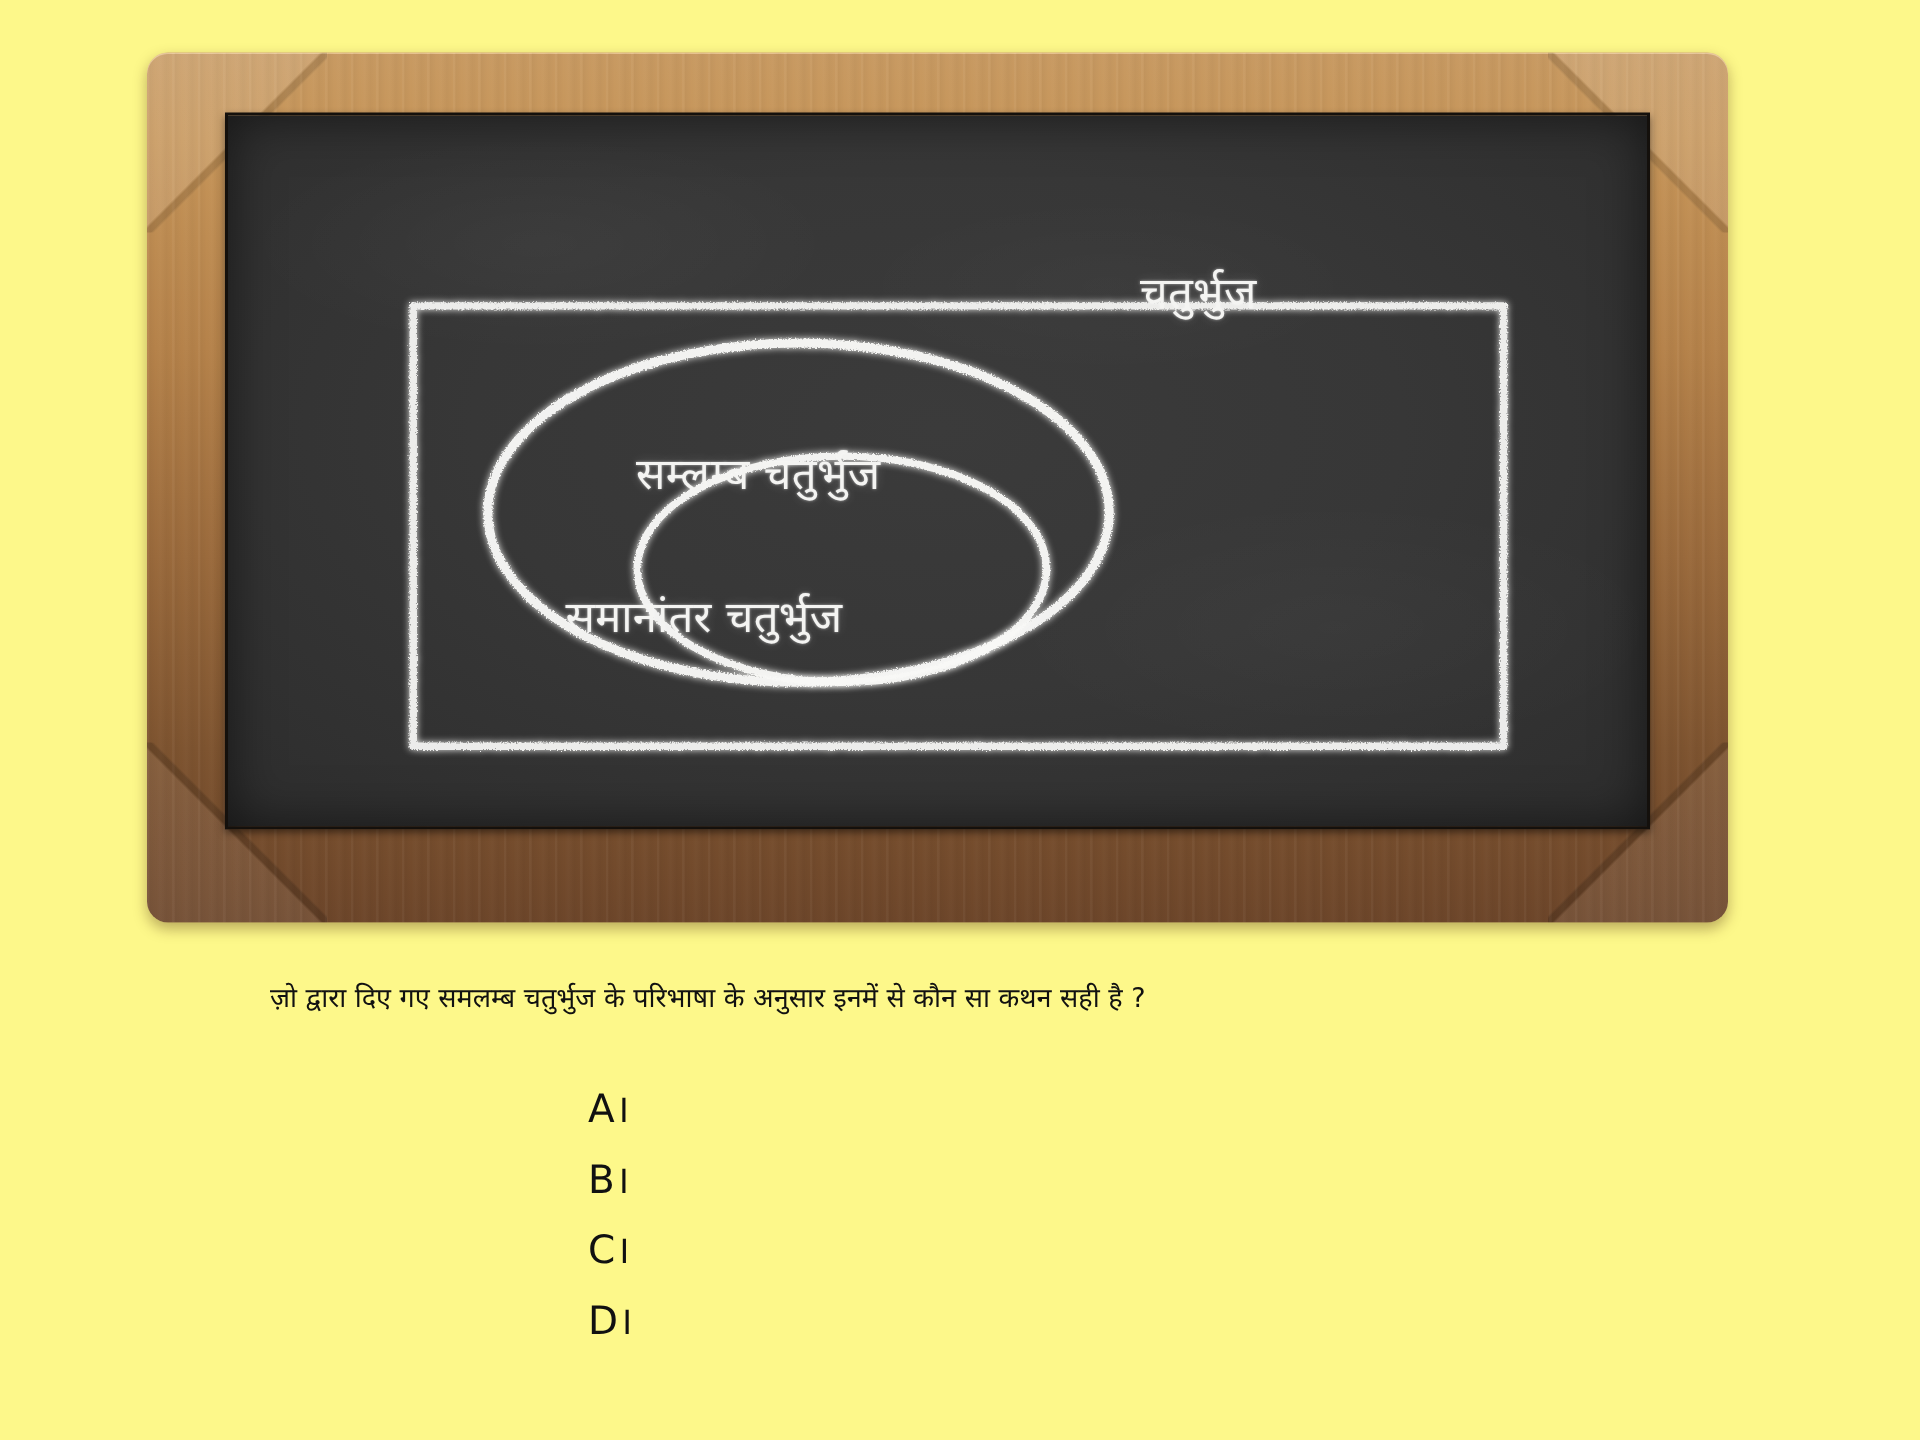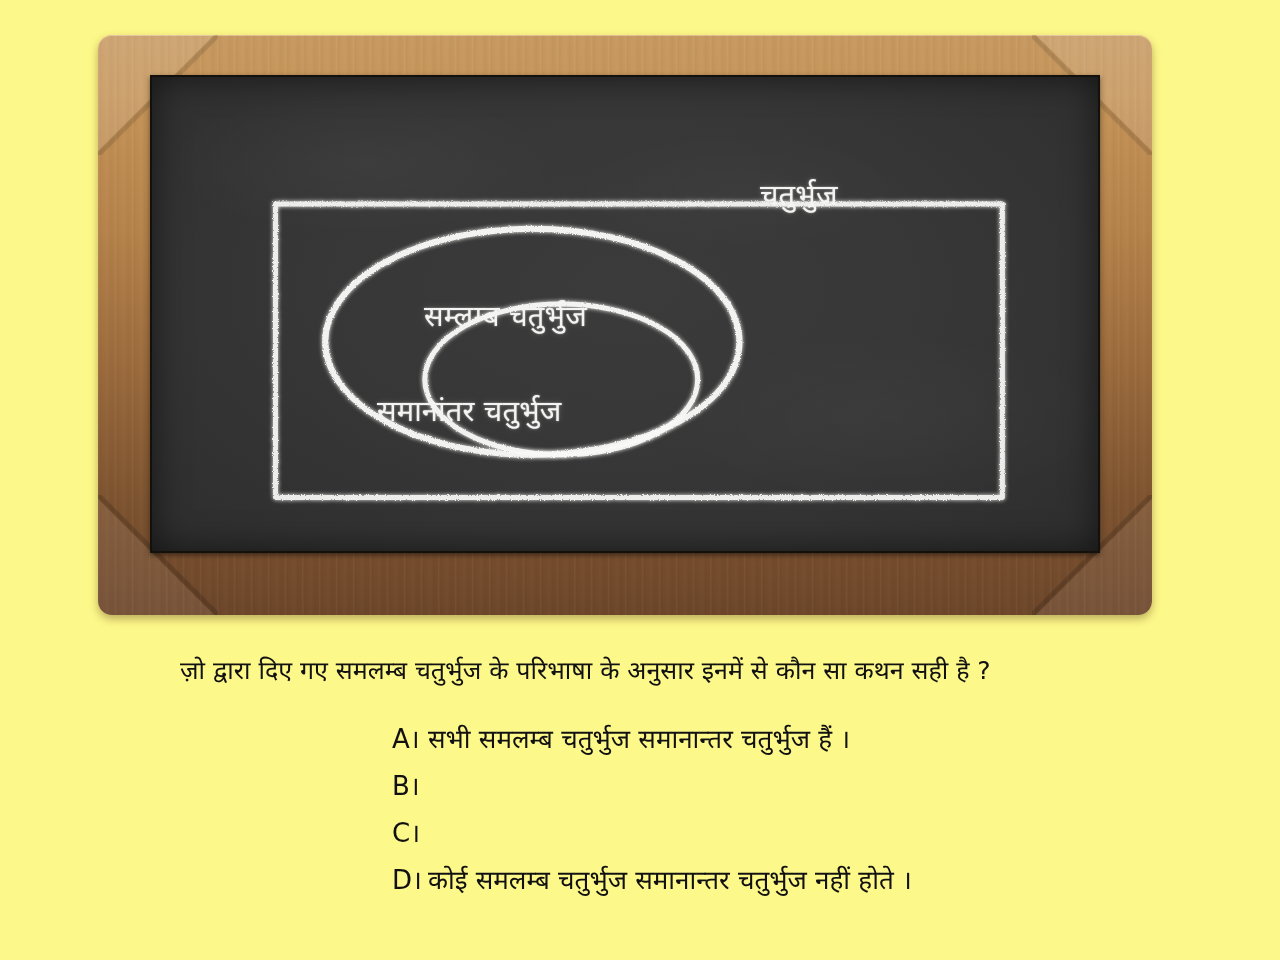--- a/index.html
+++ b/index.html
@@ -125,21 +125,21 @@
   #label-quad     { left: 608px; top: 97px; }
   #label-trap     { left: 272px; top: 218px; }
   #label-parallel { left: 225px; top: 313px; }
 
   
   .question {
     position: absolute;
     left: 180px;
     top: 652px;
     width: 1000px;
-    font-size: 25px;
+    font-size: 18px;
     color: #111;
     white-space: nowrap;
   }
   .options {
     position: absolute;
     left: 392px;
     top: 720px;
     width: 800px;
   }
   .option-row {
@@ -208,25 +208,23 @@
 
     <div class="chalk-label" id="label-parallel">समानांतर चतुर्भुज</div>
   </div>
 </div>
 
 <div class="question">ज़ो द्वारा दिए गए समलम्ब चतुर्भुज के परिभाषा के अनुसार इनमें से कौन सा कथन सही है ?</div>
 
 <div class="options">
   <div class="option-row">
     <span class="option-key">A।</span>
-    <span class="option-text">सभी समलम्ब चतुर्भुज समानान्तर चतुर्भुज हैं ।</span>
   </div>
   <div class="option-row">
     <span class="option-key">B।</span>
   </div>
   <div class="option-row">
     <span class="option-key">C।</span>
   </div>
   <div class="option-row">
     <span class="option-key">D।</span>
-    <span class="option-text">कोई समलम्ब चतुर्भुज समानान्तर चतुर्भुज नहीं होते ।</span>
   </div>
 </div>
 
 </body></html>

